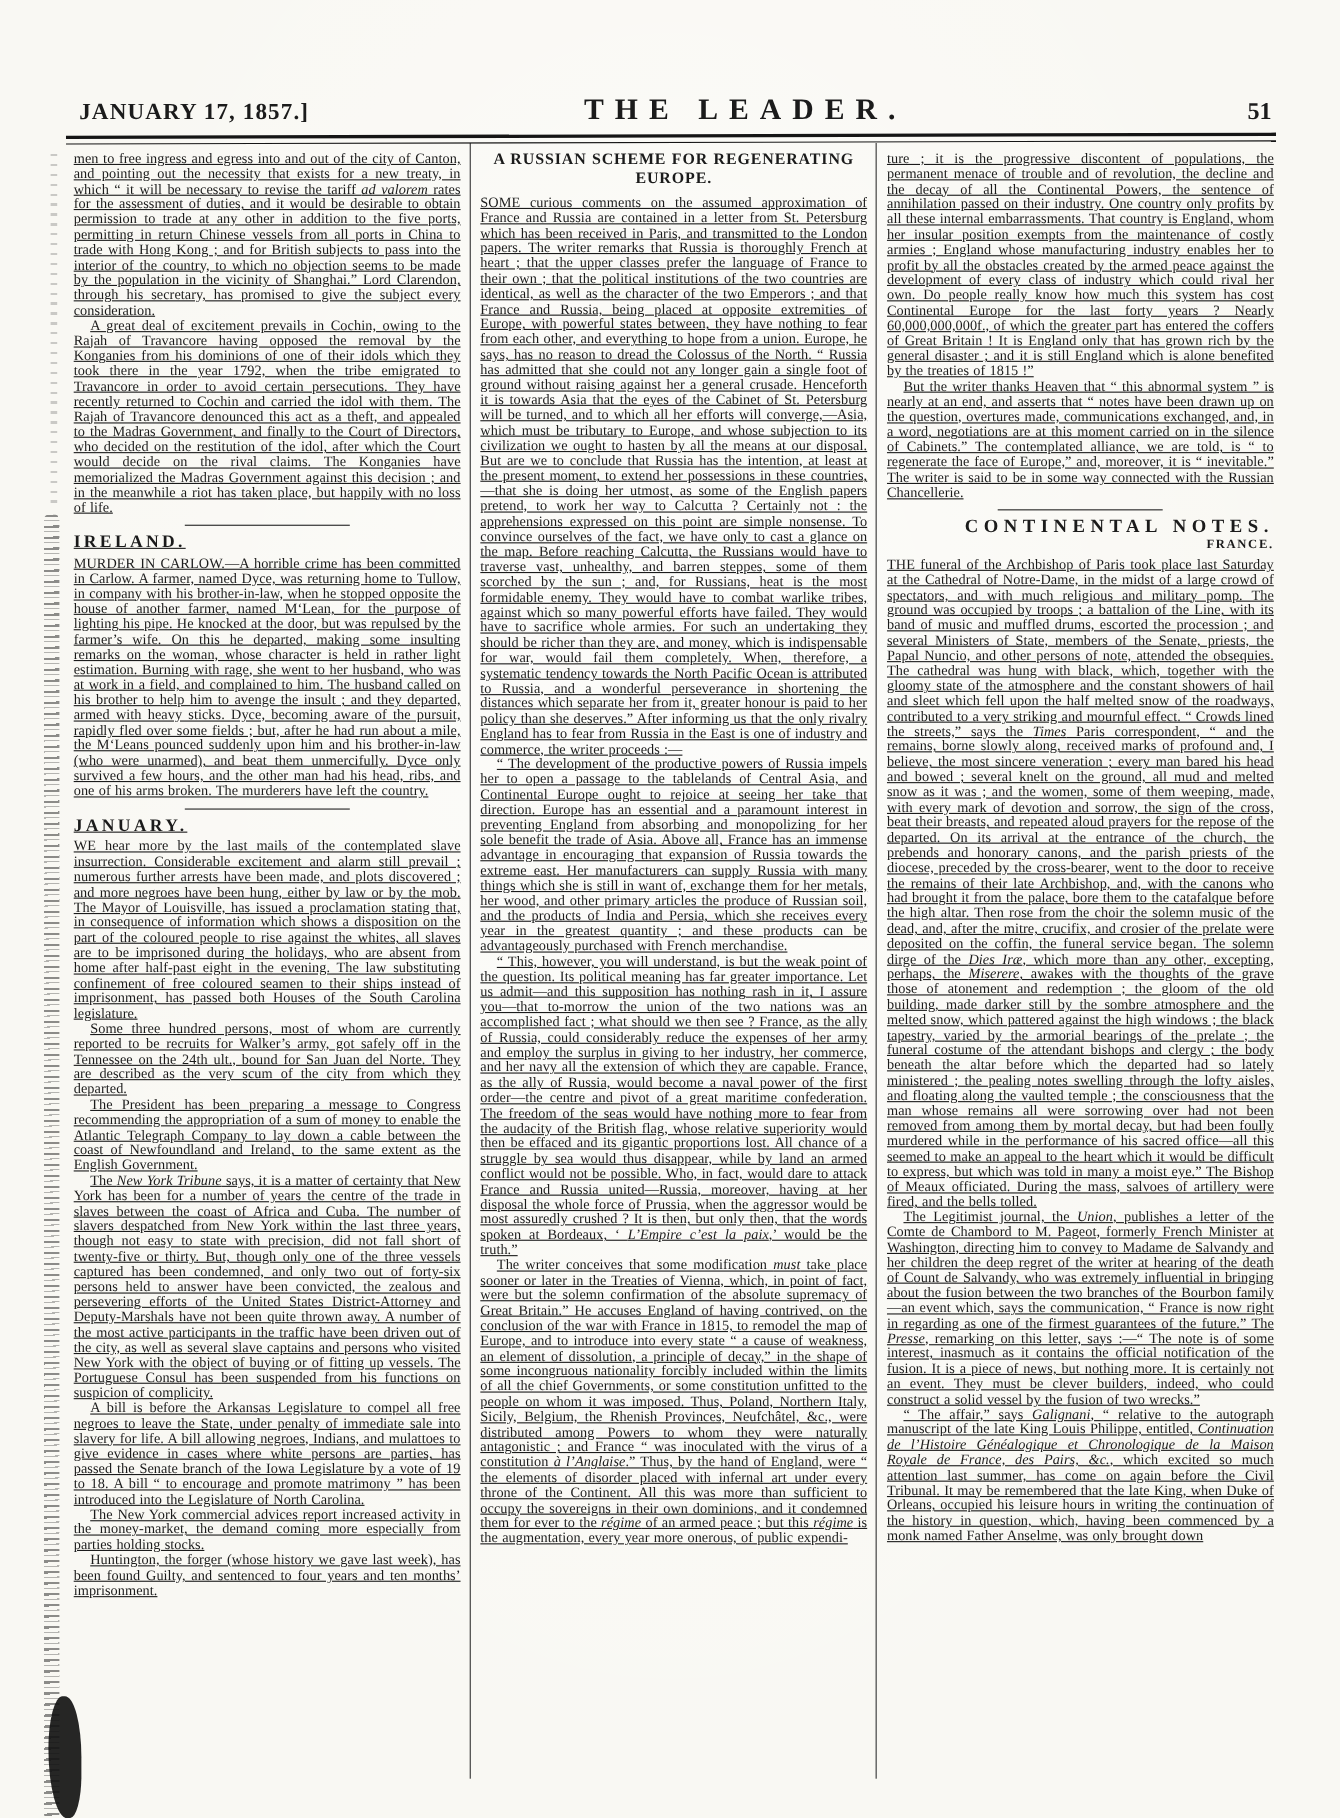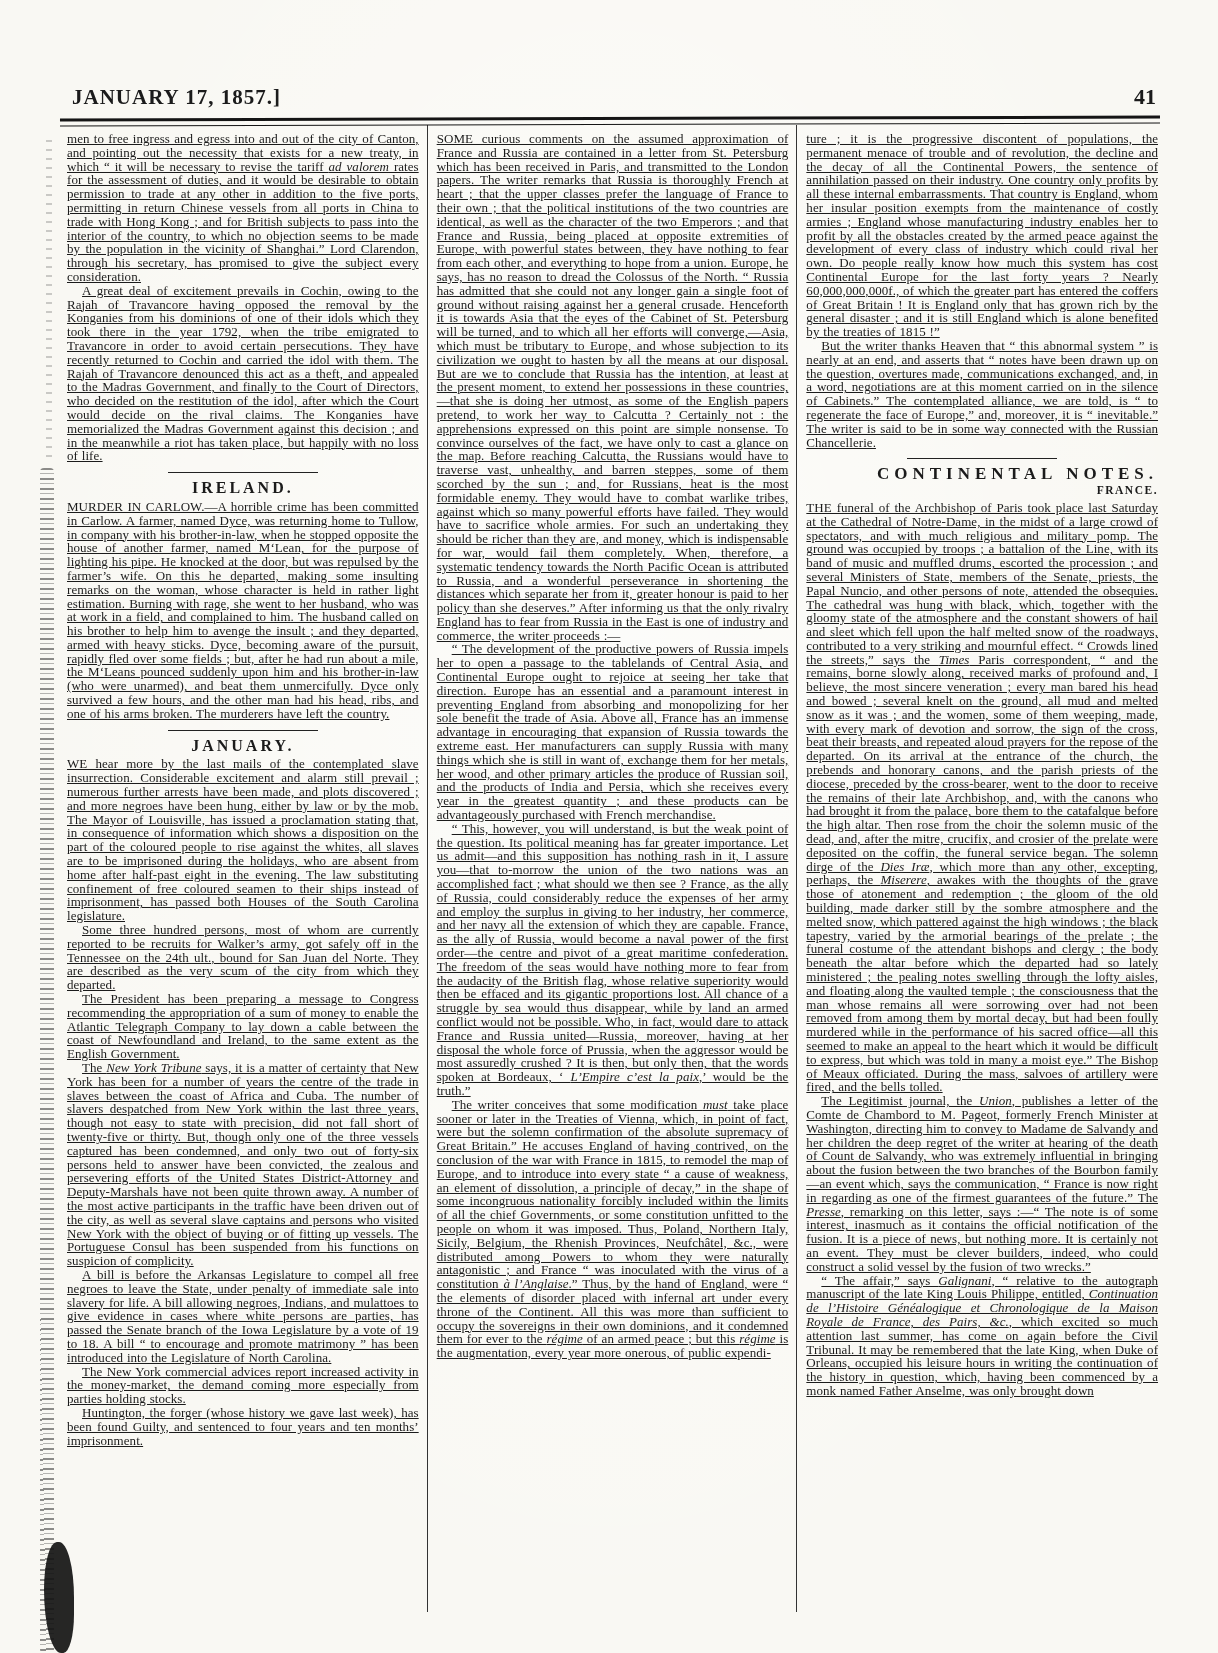--- a/index.html
+++ b/index.html
@@ -40,22 +40,22 @@
     text-align:justify;
     letter-spacing:0.05px;
     word-spacing:0.5px;
   }
   .col + .col{border-left:1px solid #333;}
   .para{text-indent:15px;margin:0;text-decoration:underline;}
   .para.noindent{text-indent:0;}
   .para i{font-style:italic;}
   .sep-rule{width:150px;border-top:1.5px solid #222;margin:9px auto 8px auto;height:0;}
   .heading{
-    text-align:center;font-size:16px;font-weight:bold;letter-spacing:3px;
-    margin:2px 0 5px 0;text-indent:0;
+    text-align:left;font-size:16px;font-weight:bold;letter-spacing:3px;
+    margin:2px 0 5px 0;text-indent:0;text-decoration:underline;
   }
   .article-title{
     text-align:center;font-size:14.5px;font-weight:bold;letter-spacing:0.8px;
     margin:0 0 6px 0;line-height:17px;text-indent:0;
   }
   .notes-title{
     text-align:right;font-size:17px;font-weight:bold;letter-spacing:5px;
     margin:4px 0 3px 0;text-indent:0;
   }
   .subheading{
@@ -80,21 +80,22 @@
       rgba(60,60,60,.25) 0 2px, rgba(0,0,0,0) 2px 9px);
   }
 </style>
 </head>
 <body>
 
 <div class="page">
 
   <div class="masthead-row">
     <span class="date-head">JANUARY 17, 1857.]</span>
-    <span class="page-num">41</span>
+    <span class="masthead">THE LEADER.</span>
+    <span class="page-num">51</span>
   </div>
 
   <div class="double-rule"></div>
 
   <div class="columns">
     <div class="col" id="col-0">
         <div class="para noindent"><span>men to free ingress and egress into and out of the city of Canton, and pointing out the necessity that exists for a new treaty, in which “ it will be necessary to revise the tariff </span><i>ad valorem</i><span> rates for the assessment of duties, and it would be desirable to obtain permission to trade at any other in addition to the five ports, permitting in return Chinese vessels from all ports in China to trade with Hong Kong ; and for British subjects to pass into the interior of the country, to which no objection seems to be made by the population in the vicinity of Shanghai.” Lord Clarendon, through his secretary, has promised to give the subject every consideration.</span></div>
         <div class="para"><span>A great deal of excitement prevails in Cochin, owing to the Rajah of Travancore having opposed the removal by the Konganies from his dominions of one of their idols which they took there in the year 1792, when the tribe emigrated to Travancore in order to avoid certain persecutions. They have recently returned to Cochin and carried the idol with them. The Rajah of Travancore denounced this act as a theft, and appealed to the Madras Government, and finally to the Court of Directors, who decided on the restitution of the idol, after which the Court would decide on the rival claims. The Konganies have memorialized the Madras Government against this decision ; and in the meanwhile a riot has taken place, but happily with no loss of life.</span></div>
         <div class="sep-rule"></div>
         <div class="heading"><span>IRELAND.</span></div>
@@ -103,20 +104,21 @@
         <div class="heading"><span>JANUARY.</span></div>
         <div class="para noindent"><span>WE hear more by the last mails of the contemplated slave insurrection. Considerable excitement and alarm still prevail ; numerous further arrests have been made, and plots discovered ; and more negroes have been hung, either by law or by the mob. The Mayor of Louisville, has issued a proclamation stating that, in consequence of information which shows a disposition on the part of the coloured people to rise against the whites, all slaves are to be imprisoned during the holidays, who are absent from home after half-past eight in the evening. The law substituting confinement of free coloured seamen to their ships instead of imprisonment, has passed both Houses of the South Carolina legislature.</span></div>
         <div class="para"><span>Some three hundred persons, most of whom are currently reported to be recruits for Walker’s army, got safely off in the Tennessee on the 24th ult., bound for San Juan del Norte. They are described as the very scum of the city from which they departed.</span></div>
         <div class="para"><span>The President has been preparing a message to Congress recommending the appropriation of a sum of money to enable the Atlantic Telegraph Company to lay down a cable between the coast of Newfoundland and Ireland, to the same extent as the English Government.</span></div>
         <div class="para"><span>The </span><i>New York Tribune</i><span> says, it is a matter of certainty that New York has been for a number of years the centre of the trade in slaves between the coast of Africa and Cuba. The number of slavers despatched from New York within the last three years, though not easy to state with precision, did not fall short of twenty-five or thirty. But, though only one of the three vessels captured has been condemned, and only two out of forty-six persons held to answer have been convicted, the zealous and persevering efforts of the United States District-Attorney and Deputy-Marshals have not been quite thrown away. A number of the most active participants in the traffic have been driven out of the city, as well as several slave captains and persons who visited New York with the object of buying or of fitting up vessels. The Portuguese Consul has been suspended from his functions on suspicion of complicity.</span></div>
         <div class="para"><span>A bill is before the Arkansas Legislature to compel all free negroes to leave the State, under penalty of immediate sale into slavery for life. A bill allowing negroes, Indians, and mulattoes to give evidence in cases where white persons are parties, has passed the Senate branch of the Iowa Legislature by a vote of 19 to 18. A bill “ to encourage and promote matrimony ” has been introduced into the Legislature of North Carolina.</span></div>
         <div class="para"><span>The New York commercial advices report increased activity in the money-market, the demand coming more especially from parties holding stocks.</span></div>
         <div class="para"><span>Huntington, the forger (whose history we gave last week), has been found Guilty, and sentenced to four years and ten months’ imprisonment.</span></div>
       </div>
     <div class="col" id="col-1">
+        <div class="article-title"><span>A RUSSIAN SCHEME FOR REGENERATING EUROPE.</span></div>
         <div class="para noindent"><span>SOME curious comments on the assumed approximation of France and Russia are contained in a letter from St. Petersburg which has been received in Paris, and transmitted to the London papers. The writer remarks that Russia is thoroughly French at heart ; that the upper classes prefer the language of France to their own ; that the political institutions of the two countries are identical, as well as the character of the two Emperors ; and that France and Russia, being placed at opposite extremities of Europe, with powerful states between, they have nothing to fear from each other, and everything to hope from a union. Europe, he says, has no reason to dread the Colossus of the North. “ Russia has admitted that she could not any longer gain a single foot of ground without raising against her a general crusade. Henceforth it is towards Asia that the eyes of the Cabinet of St. Petersburg will be turned, and to which all her efforts will converge,—Asia, which must be tributary to Europe, and whose subjection to its civilization we ought to hasten by all the means at our disposal. But are we to conclude that Russia has the intention, at least at the present moment, to extend her possessions in these countries,—that she is doing her utmost, as some of the English papers pretend, to work her way to Calcutta ? Certainly not : the apprehensions expressed on this point are simple nonsense. To convince ourselves of the fact, we have only to cast a glance on the map. Before reaching Calcutta, the Russians would have to traverse vast, unhealthy, and barren steppes, some of them scorched by the sun ; and, for Russians, heat is the most formidable enemy. They would have to combat warlike tribes, against which so many powerful efforts have failed. They would have to sacrifice whole armies. For such an undertaking they should be richer than they are, and money, which is indispensable for war, would fail them completely. When, therefore, a systematic tendency towards the North Pacific Ocean is attributed to Russia, and a wonderful perseverance in shortening the distances which separate her from it, greater honour is paid to her policy than she deserves.” After informing us that the only rivalry England has to fear from Russia in the East is one of industry and commerce, the writer proceeds :—</span></div>
         <div class="para"><span>“ The development of the productive powers of Russia impels her to open a passage to the tablelands of Central Asia, and Continental Europe ought to rejoice at seeing her take that direction. Europe has an essential and a paramount interest in preventing England from absorbing and monopolizing for her sole benefit the trade of Asia. Above all, France has an immense advantage in encouraging that expansion of Russia towards the extreme east. Her manufacturers can supply Russia with many things which she is still in want of, exchange them for her metals, her wood, and other primary articles the produce of Russian soil, and the products of India and Persia, which she receives every year in the greatest quantity ; and these products can be advantageously purchased with French merchandise.</span></div>
         <div class="para"><span>“ This, however, you will understand, is but the weak point of the question. Its political meaning has far greater importance. Let us admit—and this supposition has nothing rash in it, I assure you—that to-morrow the union of the two nations was an accomplished fact ; what should we then see ? France, as the ally of Russia, could considerably reduce the expenses of her army and employ the surplus in giving to her industry, her commerce, and her navy all the extension of which they are capable. France, as the ally of Russia, would become a naval power of the first order—the centre and pivot of a great maritime confederation. The freedom of the seas would have nothing more to fear from the audacity of the British flag, whose relative superiority would then be effaced and its gigantic proportions lost. All chance of a struggle by sea would thus disappear, while by land an armed conflict would not be possible. Who, in fact, would dare to attack France and Russia united—Russia, moreover, having at her disposal the whole force of Prussia, when the aggressor would be most assuredly crushed ? It is then, but only then, that the words spoken at Bordeaux, ‘ </span><i>L’Empire c’est la paix</i><span>,’ would be the truth.”</span></div>
         <div class="para"><span>The writer conceives that some modification </span><i>must</i><span> take place sooner or later in the Treaties of Vienna, which, in point of fact, were but the solemn confirmation of the absolute supremacy of Great Britain.” He accuses England of having contrived, on the conclusion of the war with France in 1815, to remodel the map of Europe, and to introduce into every state “ a cause of weakness, an element of dissolution, a principle of decay,” in the shape of some incongruous nationality forcibly included within the limits of all the chief Governments, or some constitution unfitted to the people on whom it was imposed. Thus, Poland, Northern Italy, Sicily, Belgium, the Rhenish Provinces, Neufchâtel, &amp;c., were distributed among Powers to whom they were naturally antagonistic ; and France “ was inoculated with the virus of a constitution </span><i>à l’Anglaise</i><span>.” Thus, by the hand of England, were “ the elements of disorder placed with infernal art under every throne of the Continent. All this was more than sufficient to occupy the sovereigns in their own dominions, and it condemned them for ever to the </span><i>régime</i><span> of an armed peace ; but this </span><i>régime</i><span> is the augmentation, every year more onerous, of public expendi-</span></div>
       </div>
     <div class="col" id="col-2">
         <div class="para noindent"><span>ture ; it is the progressive discontent of populations, the permanent menace of trouble and of revolution, the decline and the decay of all the Continental Powers, the sentence of annihilation passed on their industry. One country only profits by all these internal embarrassments. That country is England, whom her insular position exempts from the maintenance of costly armies ; England whose manufacturing industry enables her to profit by all the obstacles created by the armed peace against the development of every class of industry which could rival her own. Do people really know how much this system has cost Continental Europe for the last forty years ? Nearly 60,000,000,000f., of which the greater part has entered the coffers of Great Britain ! It is England only that has grown rich by the general disaster ; and it is still England which is alone benefited by the treaties of 1815 !”</span></div>
         <div class="para"><span>But the writer thanks Heaven that “ this abnormal system ” is nearly at an end, and asserts that “ notes have been drawn up on the question, overtures made, communications exchanged, and, in a word, negotiations are at this moment carried on in the silence of Cabinets.” The contemplated alliance, we are told, is “ to regenerate the face of Europe,” and, moreover, it is “ inevitable.” The writer is said to be in some way connected with the Russian Chancellerie.</span></div>
         <div class="sep-rule"></div>
         <div class="notes-title"><span>CONTINENTAL NOTES.</span></div>

